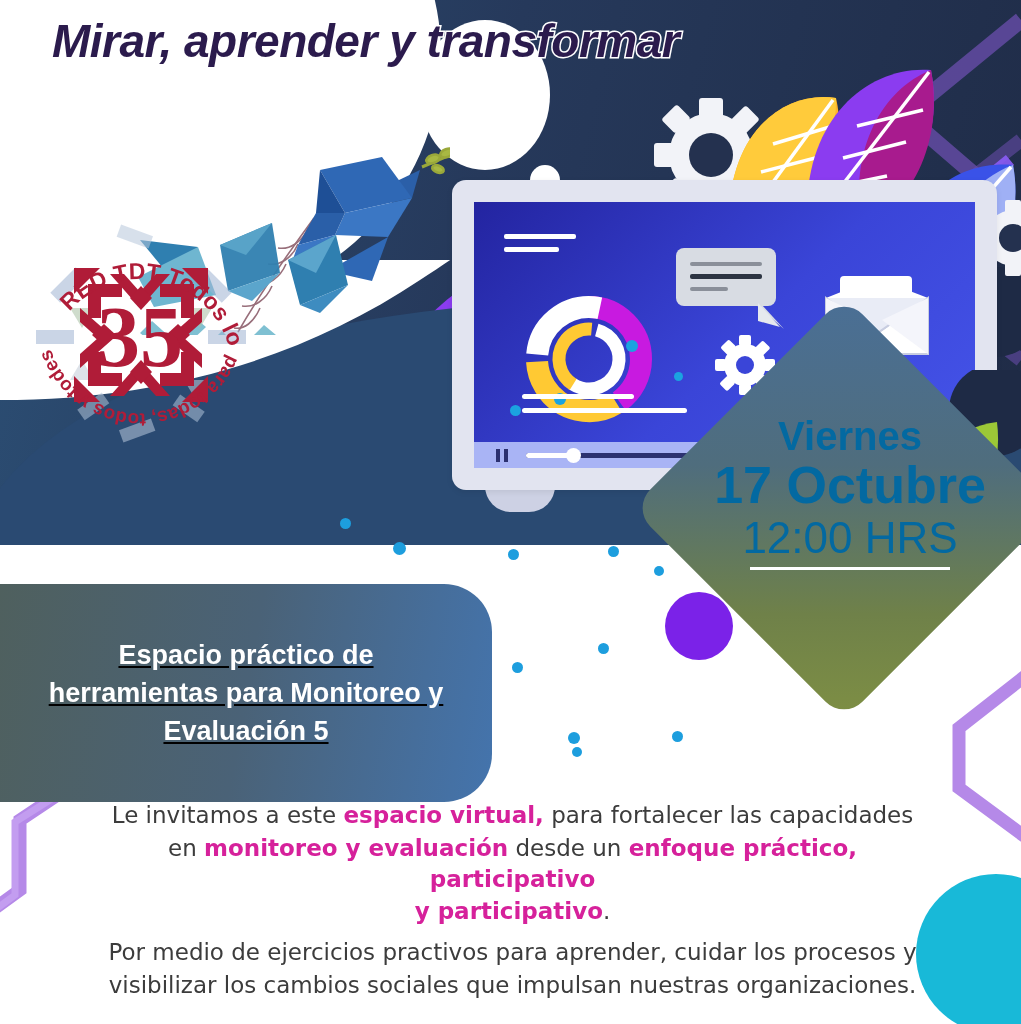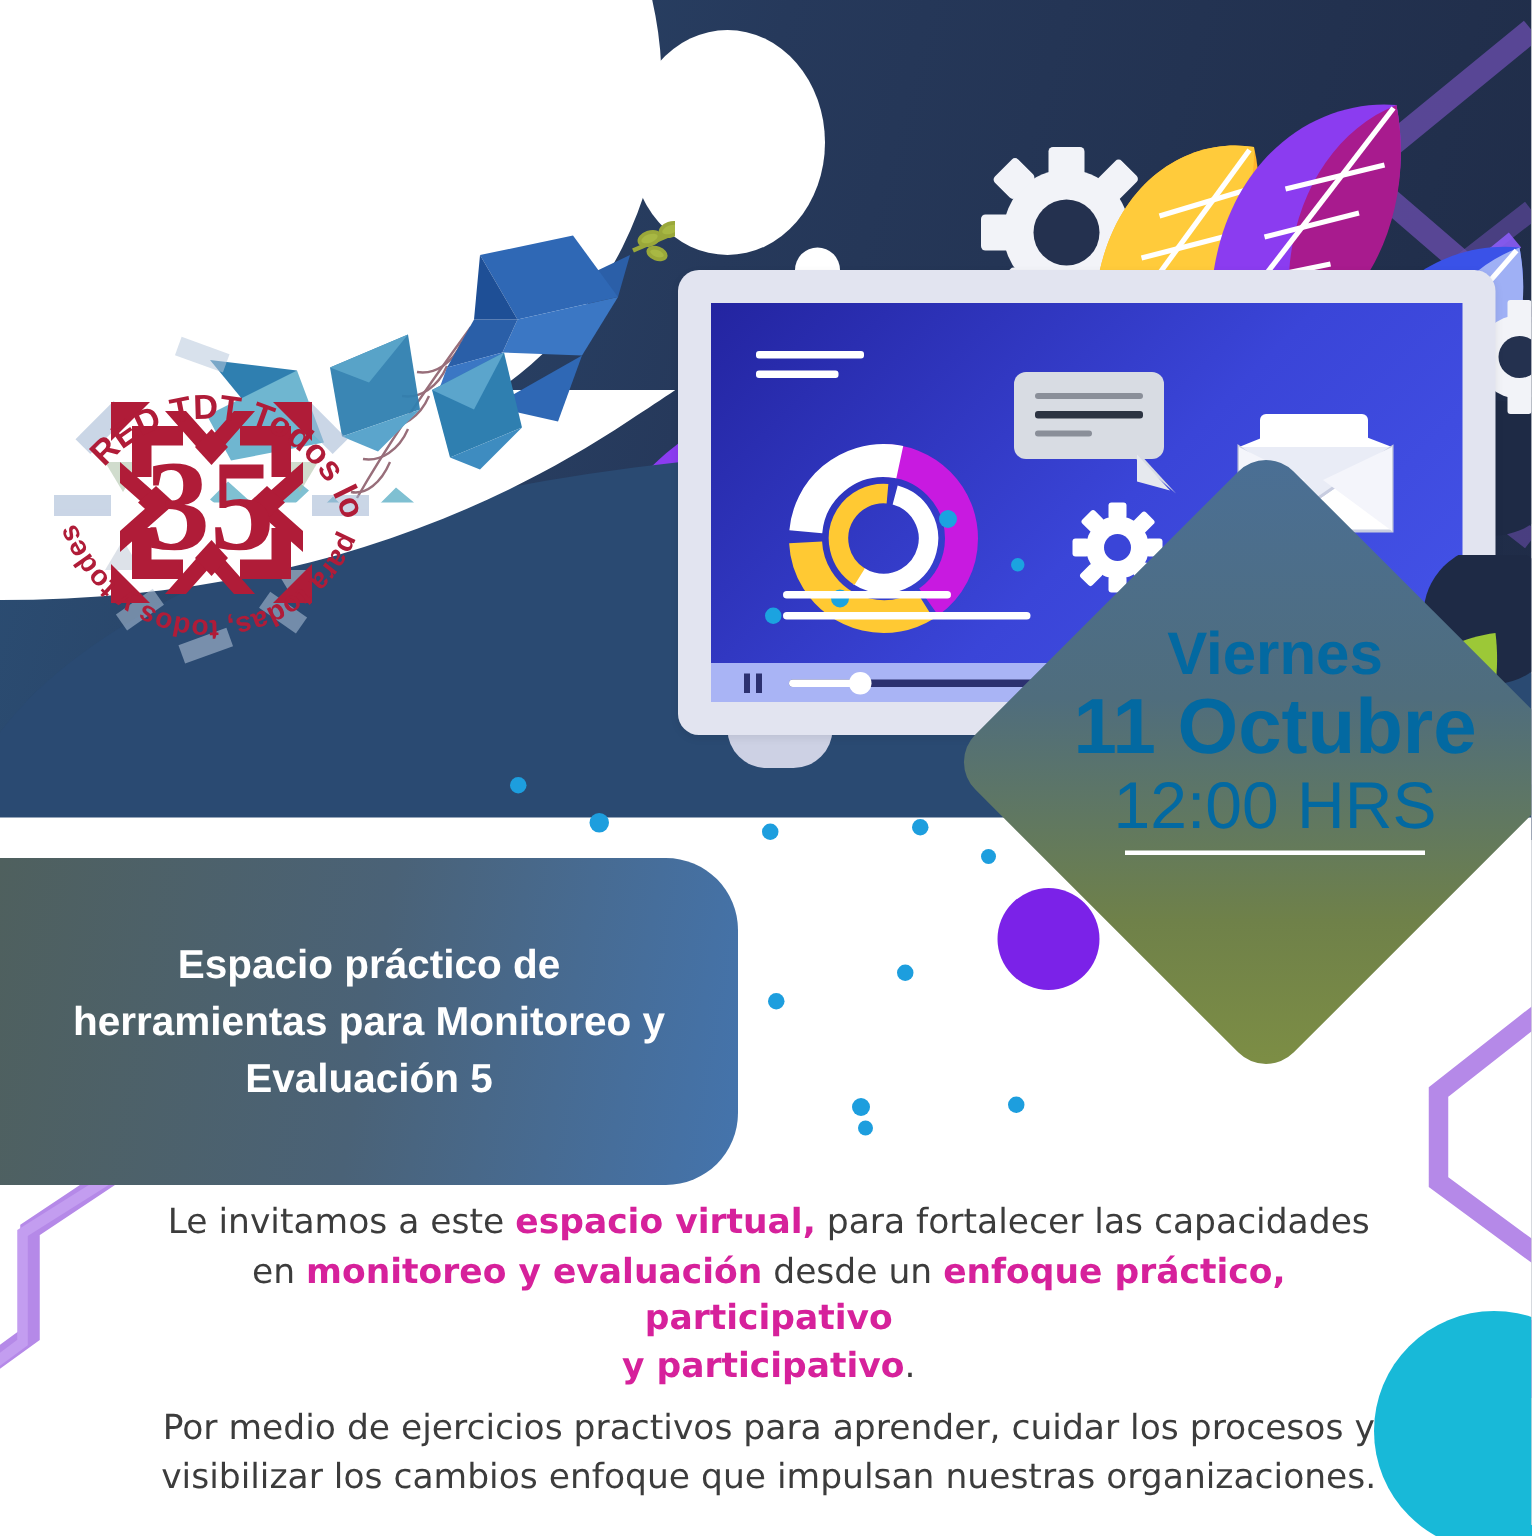--- a/index.html
+++ b/index.html
@@ -191,28 +191,29 @@
   }
   .date-underline {
     margin: 4px auto 0;
     width: 200px; height: 3px;
     background: #ffffff;
   }
 
   
   .headline-block {
     position: absolute;
-    left: 0; top: 572px;
+    left: 0; top: 584px;
     width: 492px; height: 218px;
     background: linear-gradient(100deg, #4f605e 0%, #4a6277 50%, #4474ad 100%);
     border-radius: 0 48px 48px 0;
     z-index: 30;
     display: flex;
     align-items: center;
     justify-content: center;
+    text-decoration: underline;
   }
   .headline-text {
     color: #ffffff;
     font-size: 27px;
     font-weight: bold;
     text-align: center;
     line-height: 1.42;
     padding: 0 18px;
   }
 
@@ -405,20 +406,21 @@
         <path d="M92 8 C 70 38, 40 80, 16 122"></path>
         <path d="M86 18 C 80 32, 68 40, 56 38"></path>
         <path d="M76 34 C 70 48, 58 56, 46 54"></path>
         <path d="M64 54 C 58 68, 46 76, 34 74"></path>
         <path d="M50 76 C 44 90, 32 98, 20 96"></path>
         <path d="M38 98 C 32 112, 22 120, 12 118"></path>
       </g>
     </svg>
   </div>
 
+  <div class="poster-title">Mirar, aprender y transformar</div>
 
   <div class="logo-wrap">
     <svg width="245" height="245" viewBox="0 0 245 245">
       <defs>
         <path id="ringTop" d="M 32,140 A 92,92 0 0 1 212,140" fill="none"></path>
         <path id="ringBottom" d="M 215,128 A 95,95 0 0 1 30,128" fill="none"></path>
       </defs>
 
       <g opacity=".55">
         <rect x="32" y="66" width="36" height="14" fill="#9fb4d2" transform="rotate(-45 50 73)"></rect>
@@ -550,21 +552,21 @@
   </div>
 
   <svg width="160" height="180" style="position:absolute;left:885px;top:370px;z-index:22;">
     <circle cx="110" cy="40" r="46" fill="#1e2a45"></circle>
     <path d="M20 170 C 18 105, 62 58, 112 52 C 120 118, 82 168, 28 176 Z" fill="#9cc837"></path>
   </svg>
 
   <div class="date-diamond"></div>
   <div class="date-text">
     <div class="date-weekday">Viernes</div>
-    <div class="date-day">11 Octubre</div>
+    <div class="date-day">17 Octubre</div>
     <div class="date-time">12:00 HRS</div>
     <div class="date-underline"></div>
   </div>
 
   <div class="headline-block">
     <div class="headline-text">
       <div>Espacio práctico de</div>
       <div>herramientas para Monitoreo y</div>
       <div>Evaluación 5</div>
     </div>
@@ -599,16 +601,16 @@
       <span>Le invitamos a este </span><b>espacio virtual,</b><span> para fortalecer las capacidades</span>
     </p>
     <p>
       <span>en </span><b>monitoreo y evaluación</b><span> desde un </span><b>enfoque práctico, participativo</b>
     </p>
     <p>
       <b>y participativo</b><span>.</span>
     </p>
     <div class="para-gap"></div>
     <p>Por medio de ejercicios practivos para aprender, cuidar los procesos y</p>
-    <p>visibilizar los cambios enfoque que impulsan nuestras organizaciones.</p>
+    <p>visibilizar los cambios sociales que impulsan nuestras organizaciones.</p>
   </div>
 
 </div>
 
 </body></html>

